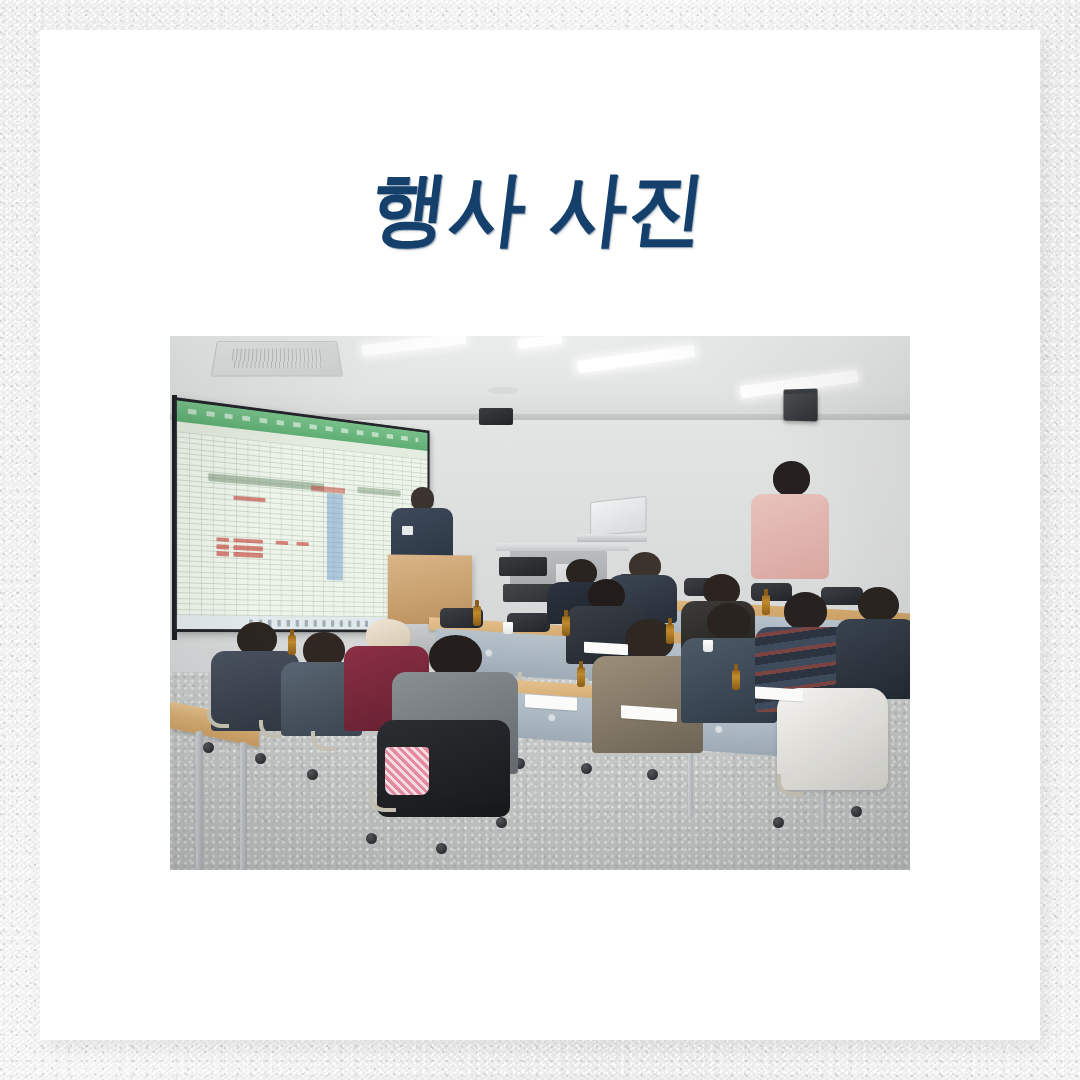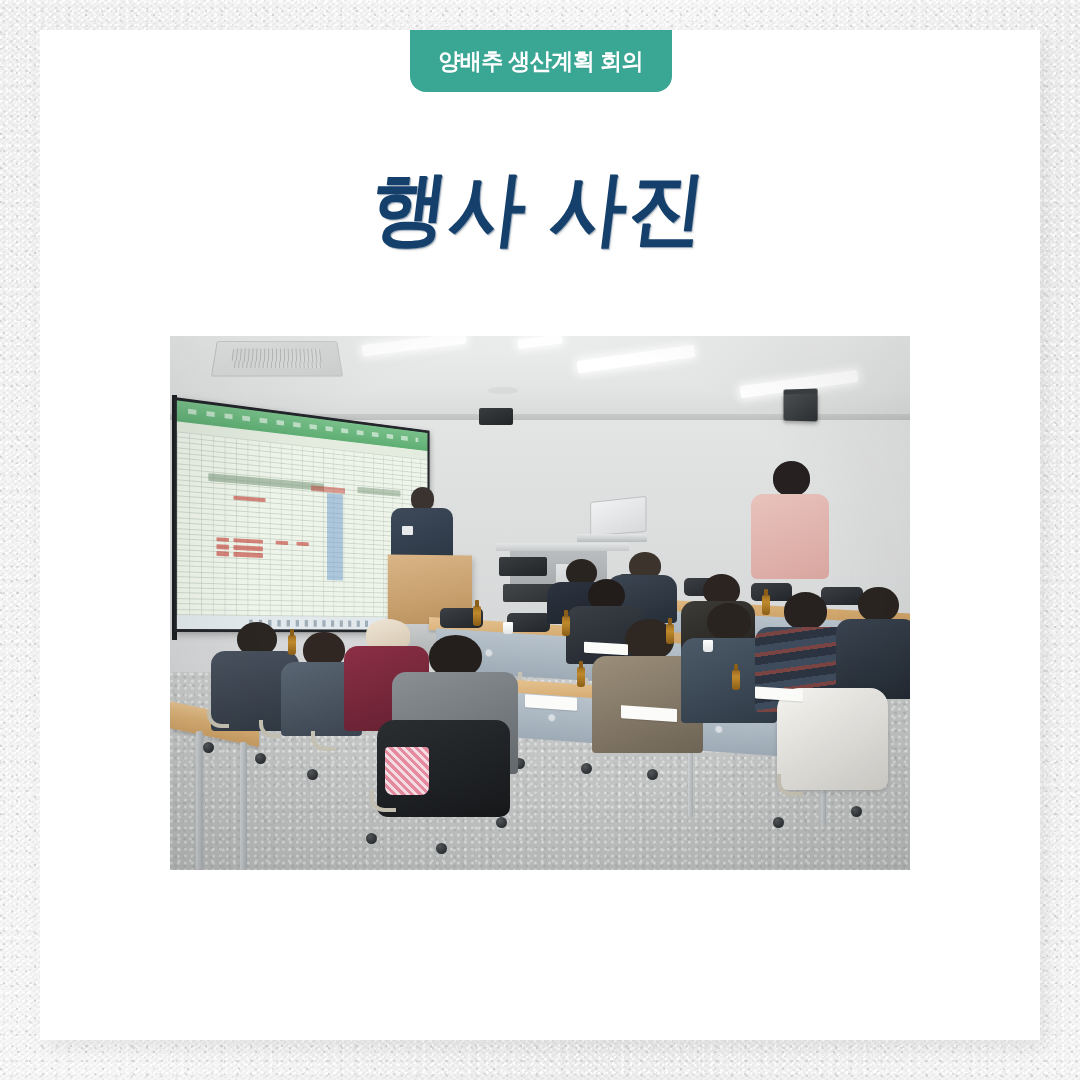--- a/index.html
+++ b/index.html
@@ -373,23 +373,20 @@
     pointer-events:none;
   }
 </style>
 </head>
 <body>
 
 <div class="page">
 
   <div class="card">
 
-    <div class="ribbon">
-      <span class="ribbon-label">양배추 생산계획 회의</span>
-    </div>
 
     <div class="title-wrap">
       <span class="title">행사 사진</span>
     </div>
 
     <div class="photo-frame">
       <div class="photo">
 
         <div class="wall-back"></div>
         <div class="ceiling"></div>

